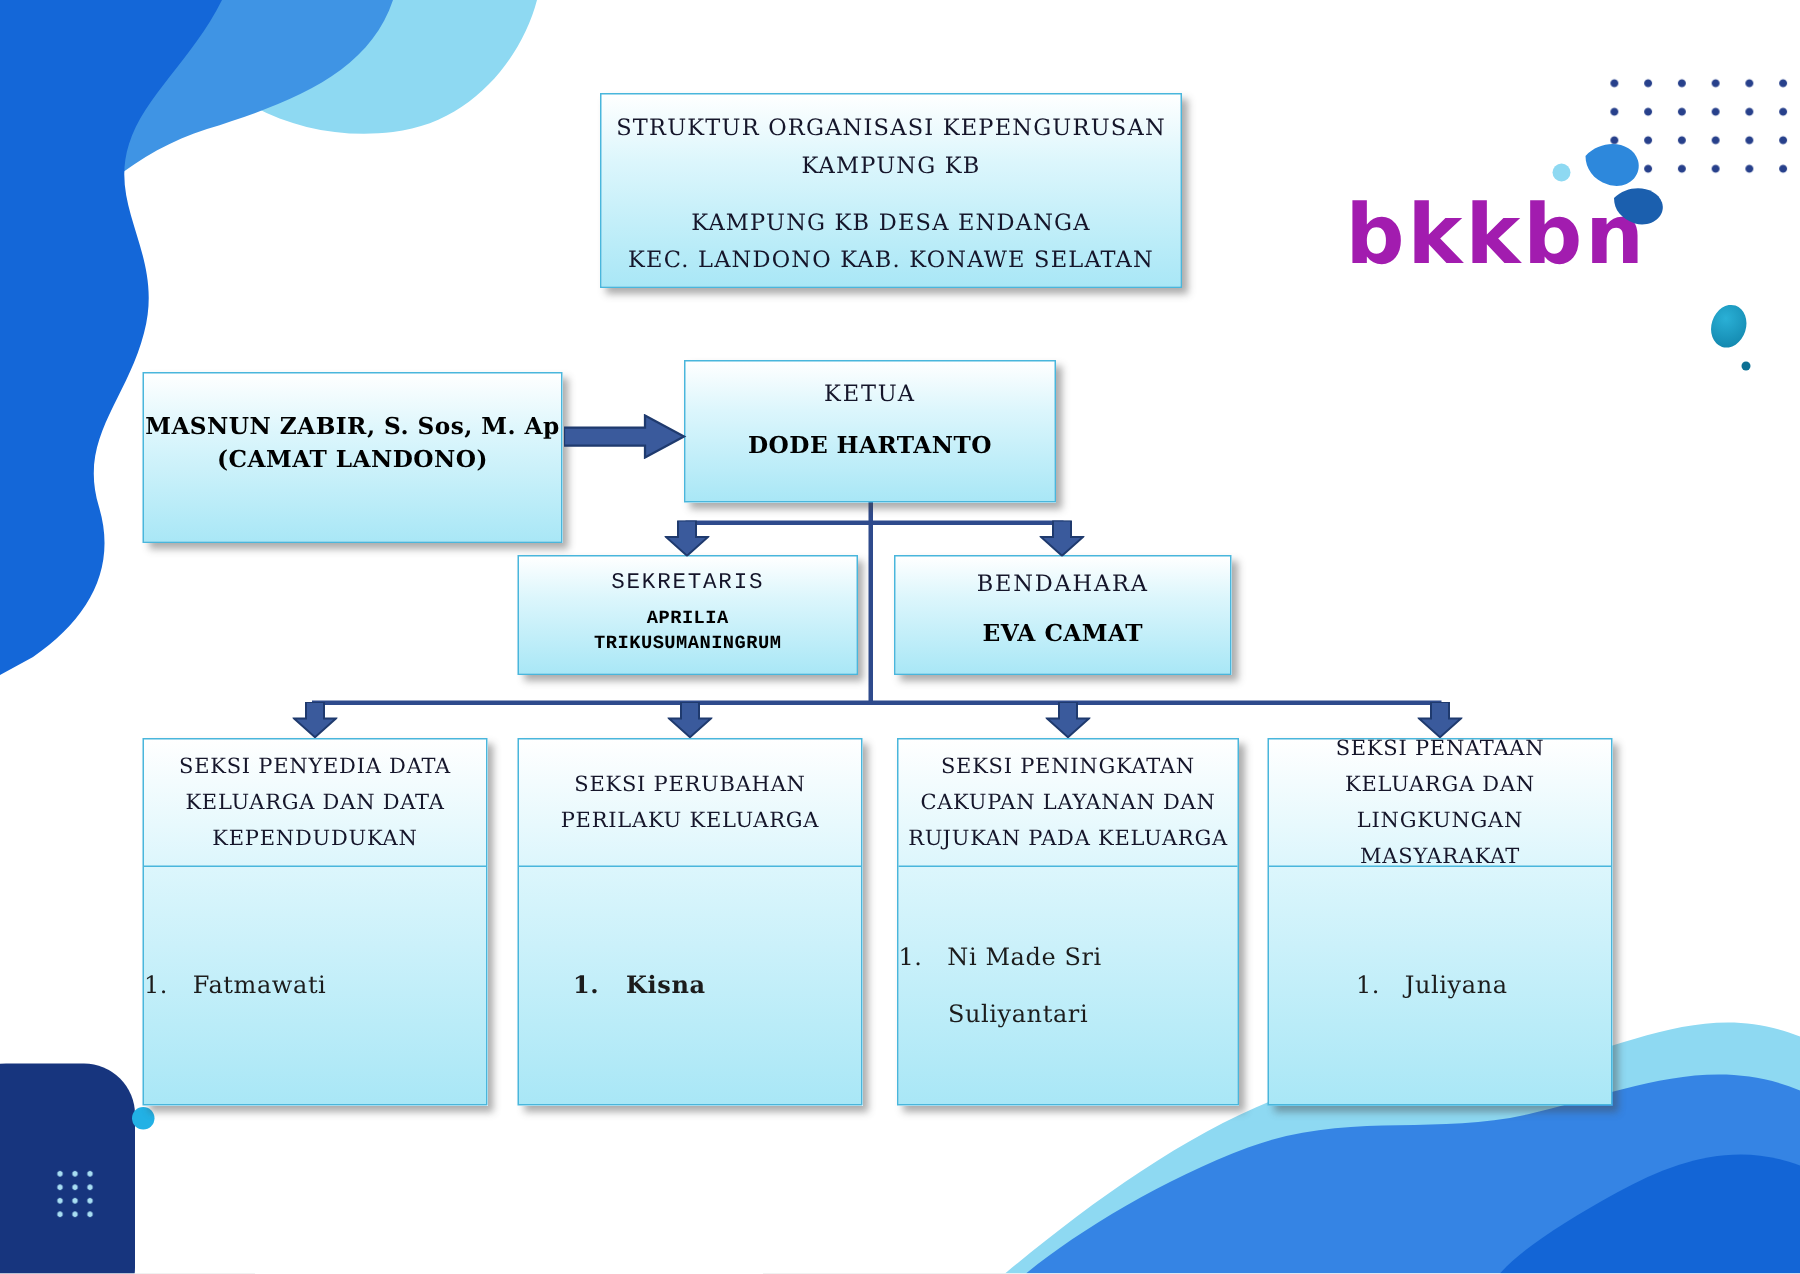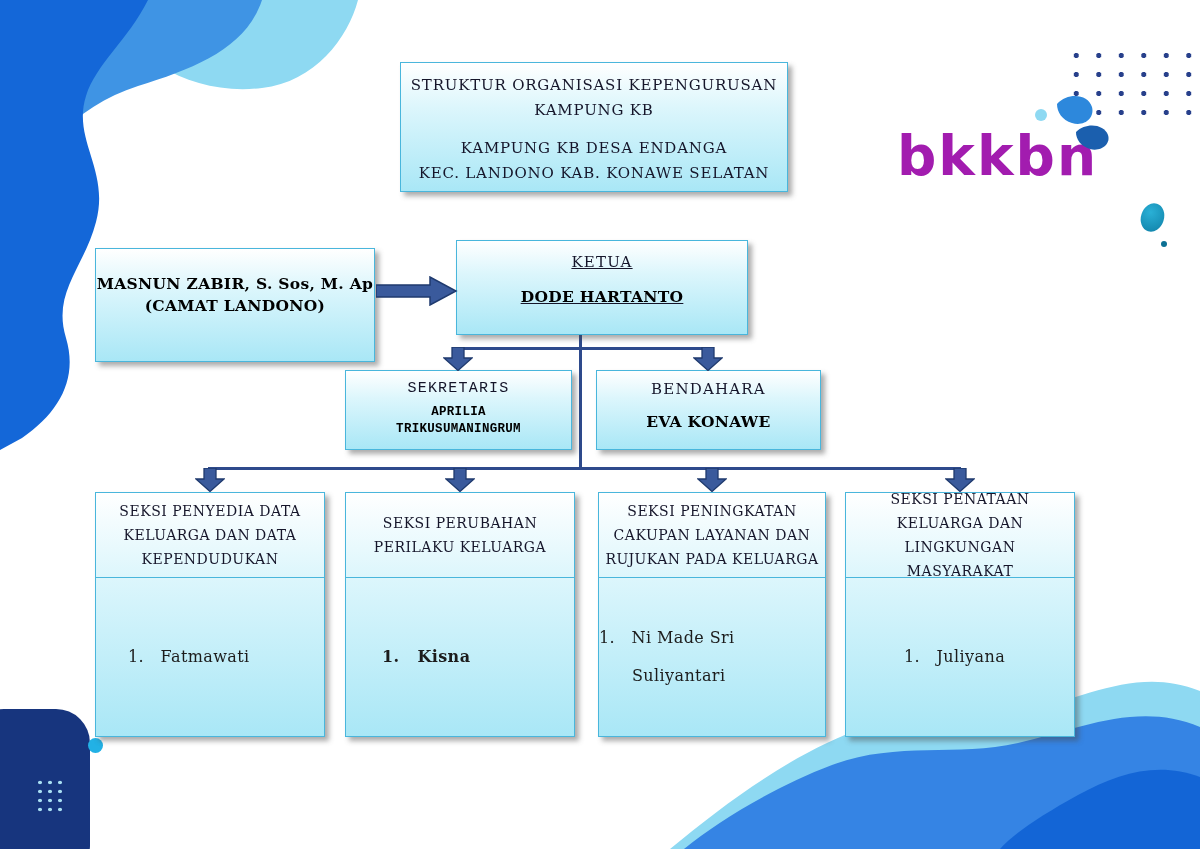--- a/index.html
+++ b/index.html
@@ -131,42 +131,42 @@
   </svg>
   <svg class="arrow" style="left:945px;top:468px;" width="30" height="24" viewBox="0 0 30 24">
     <path d="M9 0 H21 V11 H29 L15 23.5 L1 11 H9 Z" fill="#3a5a9c" stroke="#1f3a6e" stroke-width="1.3"></path>
   </svg>
 
   <div class="org-box" style="left:95px;top:248px;width:280px;height:114px;padding-top:12px;">
     <div class="pname" style="margin-top:12px;">MASNUN ZABIR, S. Sos, M. Ap</div>
     <div class="pname">(CAMAT LANDONO)</div>
   </div>
 
-  <div class="org-box" style="left:456px;top:240px;width:292px;height:95px;padding-top:12px;text-decoration:underline;">
+  <div class="org-box" style="left:456px;top:240px;width:248px;height:95px;padding-top:12px;">
     <div class="role">KETUA</div>
     <div class="pname" style="margin-top:15px;">DODE HARTANTO</div>
   </div>
 
   <div class="org-box" style="left:345px;top:370px;width:227px;height:80px;padding-top:9px;font-family:Liberation Mono, monospace;">
     <div class="role">SEKRETARIS</div>
     <div class="pname" style="margin-top:7px;font-size:12.5px;line-height:17px;max-width:170px;margin-left:auto;margin-right:auto;">APRILIA TRIKUSUMANINGRUM</div>
   </div>
 
   <div class="org-box" style="left:596px;top:370px;width:225px;height:80px;padding-top:9px;">
     <div class="role">BENDAHARA</div>
-    <div class="pname" style="margin-top:13px;">EVA KONAWE</div>
+    <div class="pname" style="margin-top:13px;">EVA CAMAT</div>
   </div>
 
   <div class="org-box" style="left:95px;top:492px;width:230px;height:245px;">
     <div class="seksi-header">
       <span class="htext">SEKSI PENYEDIA DATA
 KELUARGA DAN DATA
 KEPENDUDUKAN</span>
     </div>
-    <div class="seksi-body" style="padding-left:32px;">
+    <div class="seksi-body" style="">
       <div class="member">1.   Fatmawati</div>
     </div>
   </div>
 
   <div class="org-box" style="left:345px;top:492px;width:230px;height:245px;">
     <div class="seksi-header">
       <span class="htext">SEKSI PERUBAHAN
 PERILAKU KELUARGA</span>
     </div>
     <div class="seksi-body" style="padding-left:36px;font-weight:bold;">

